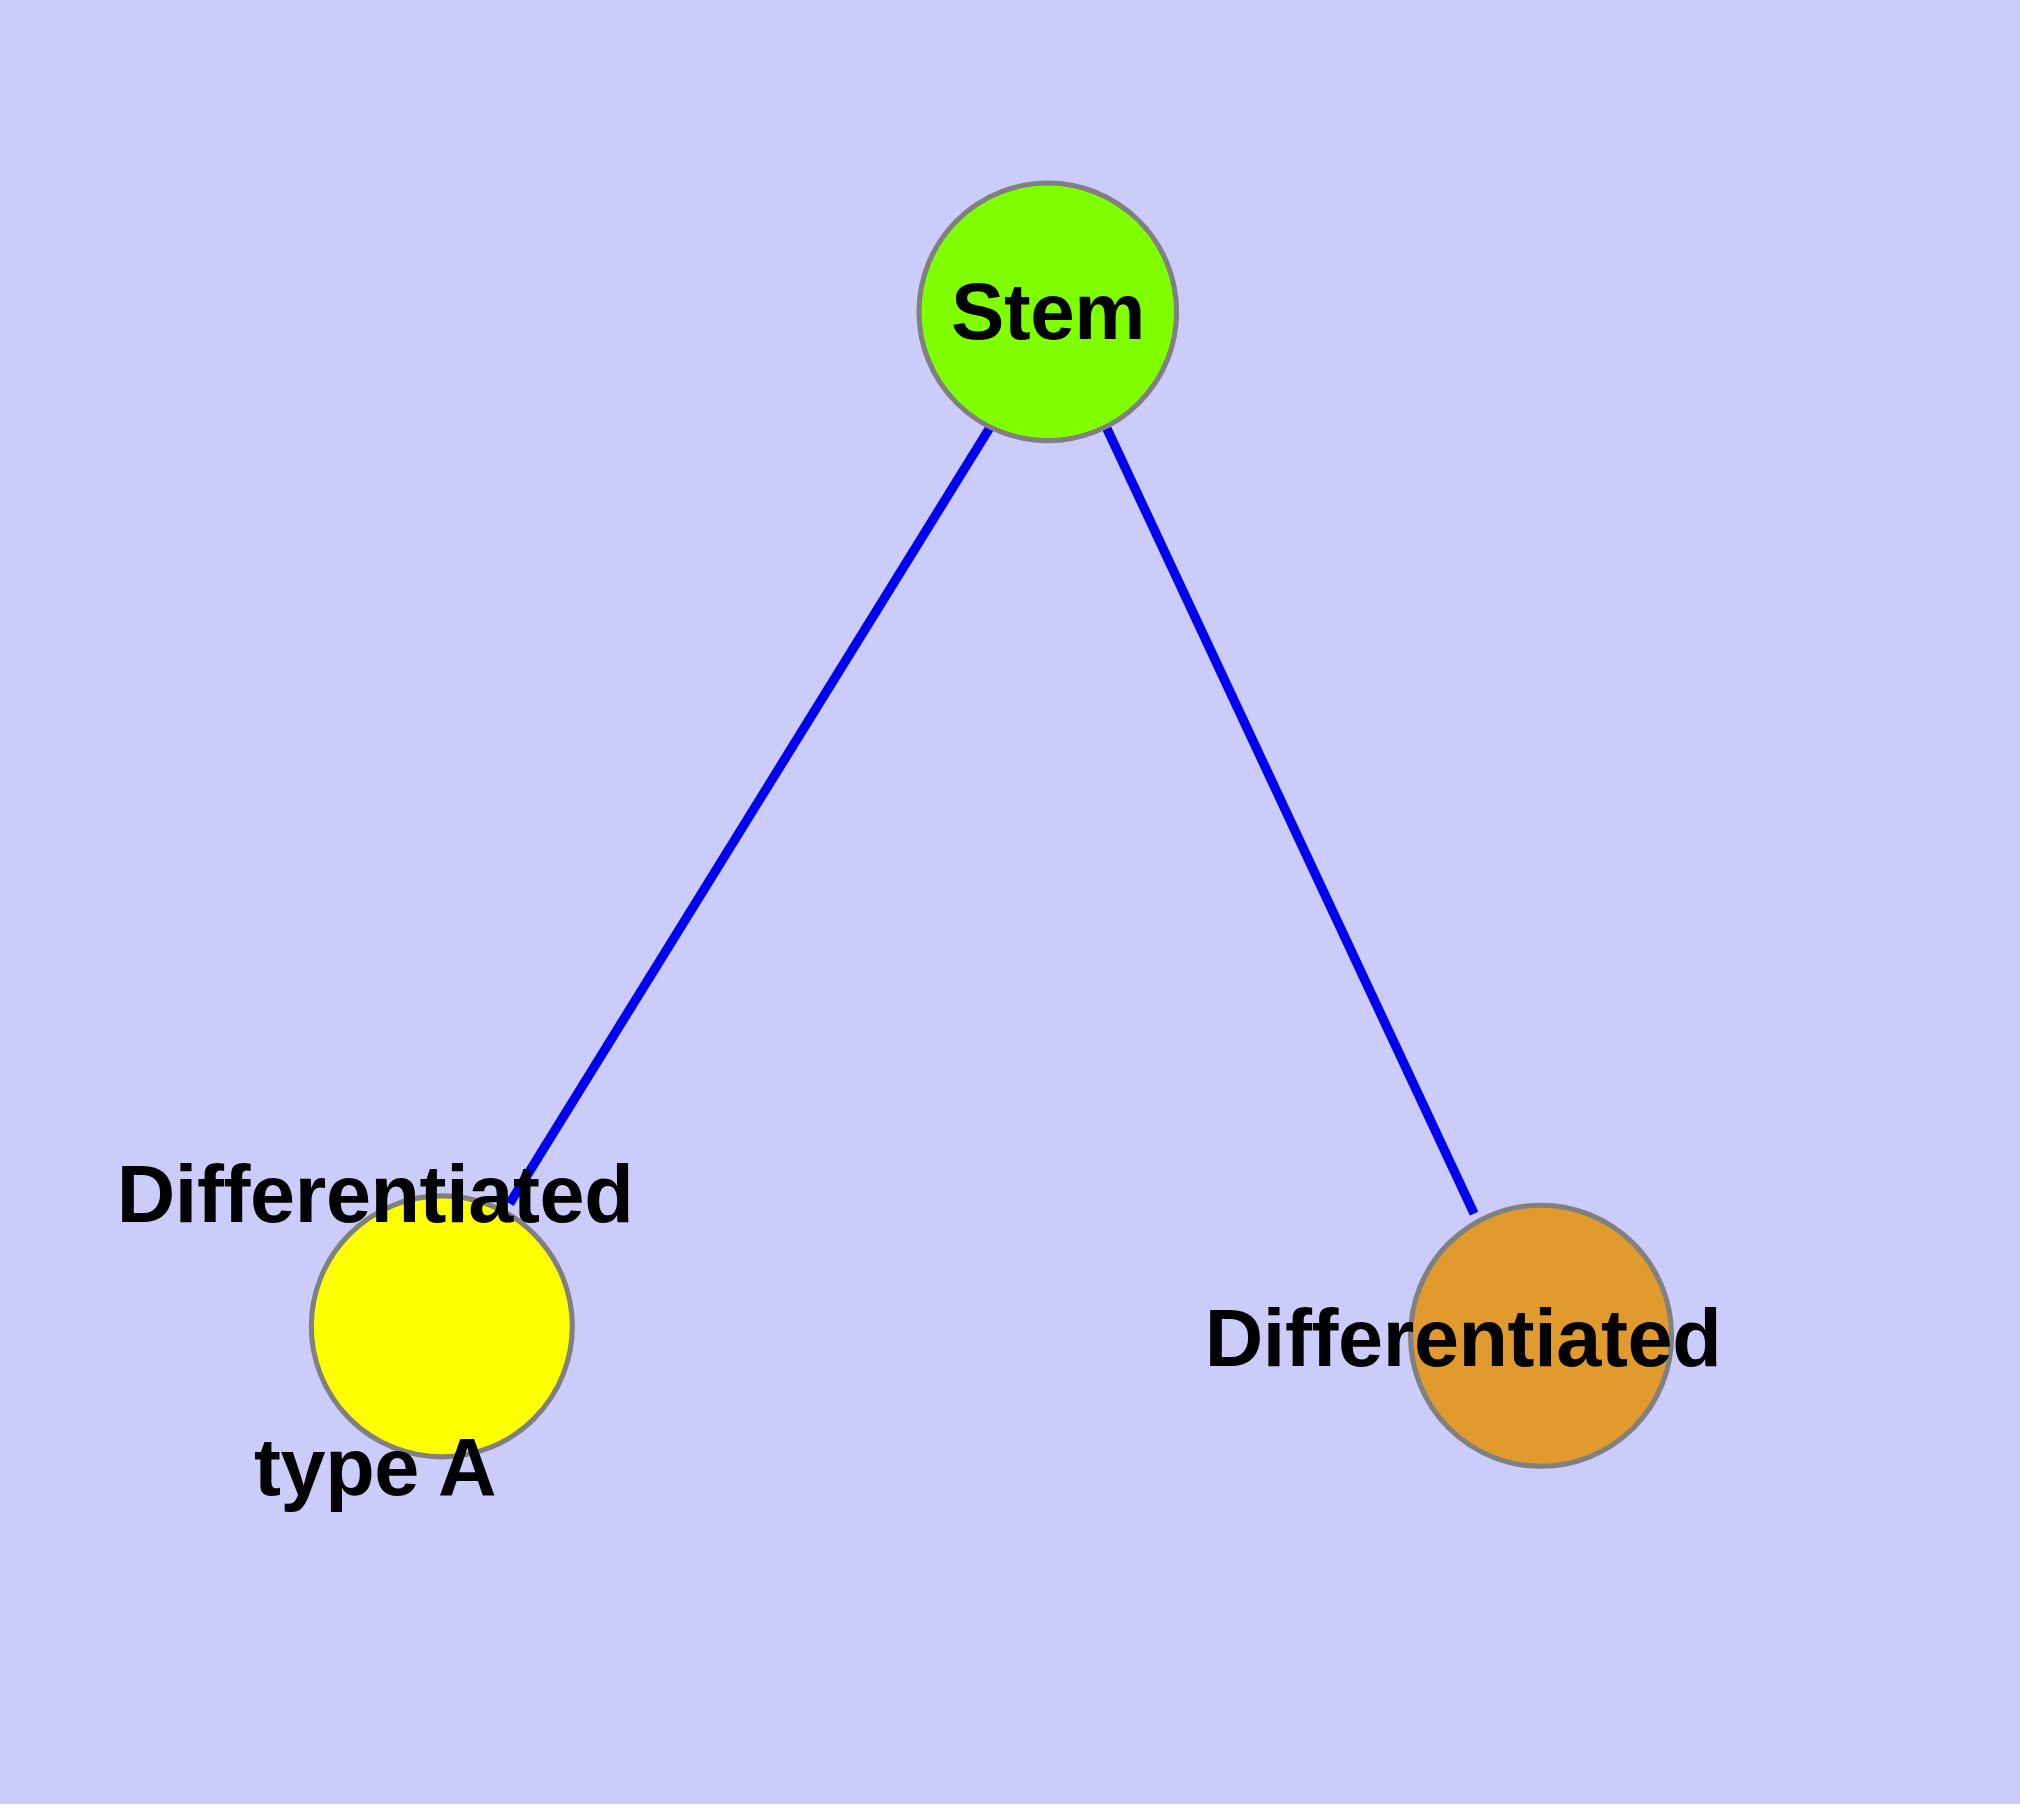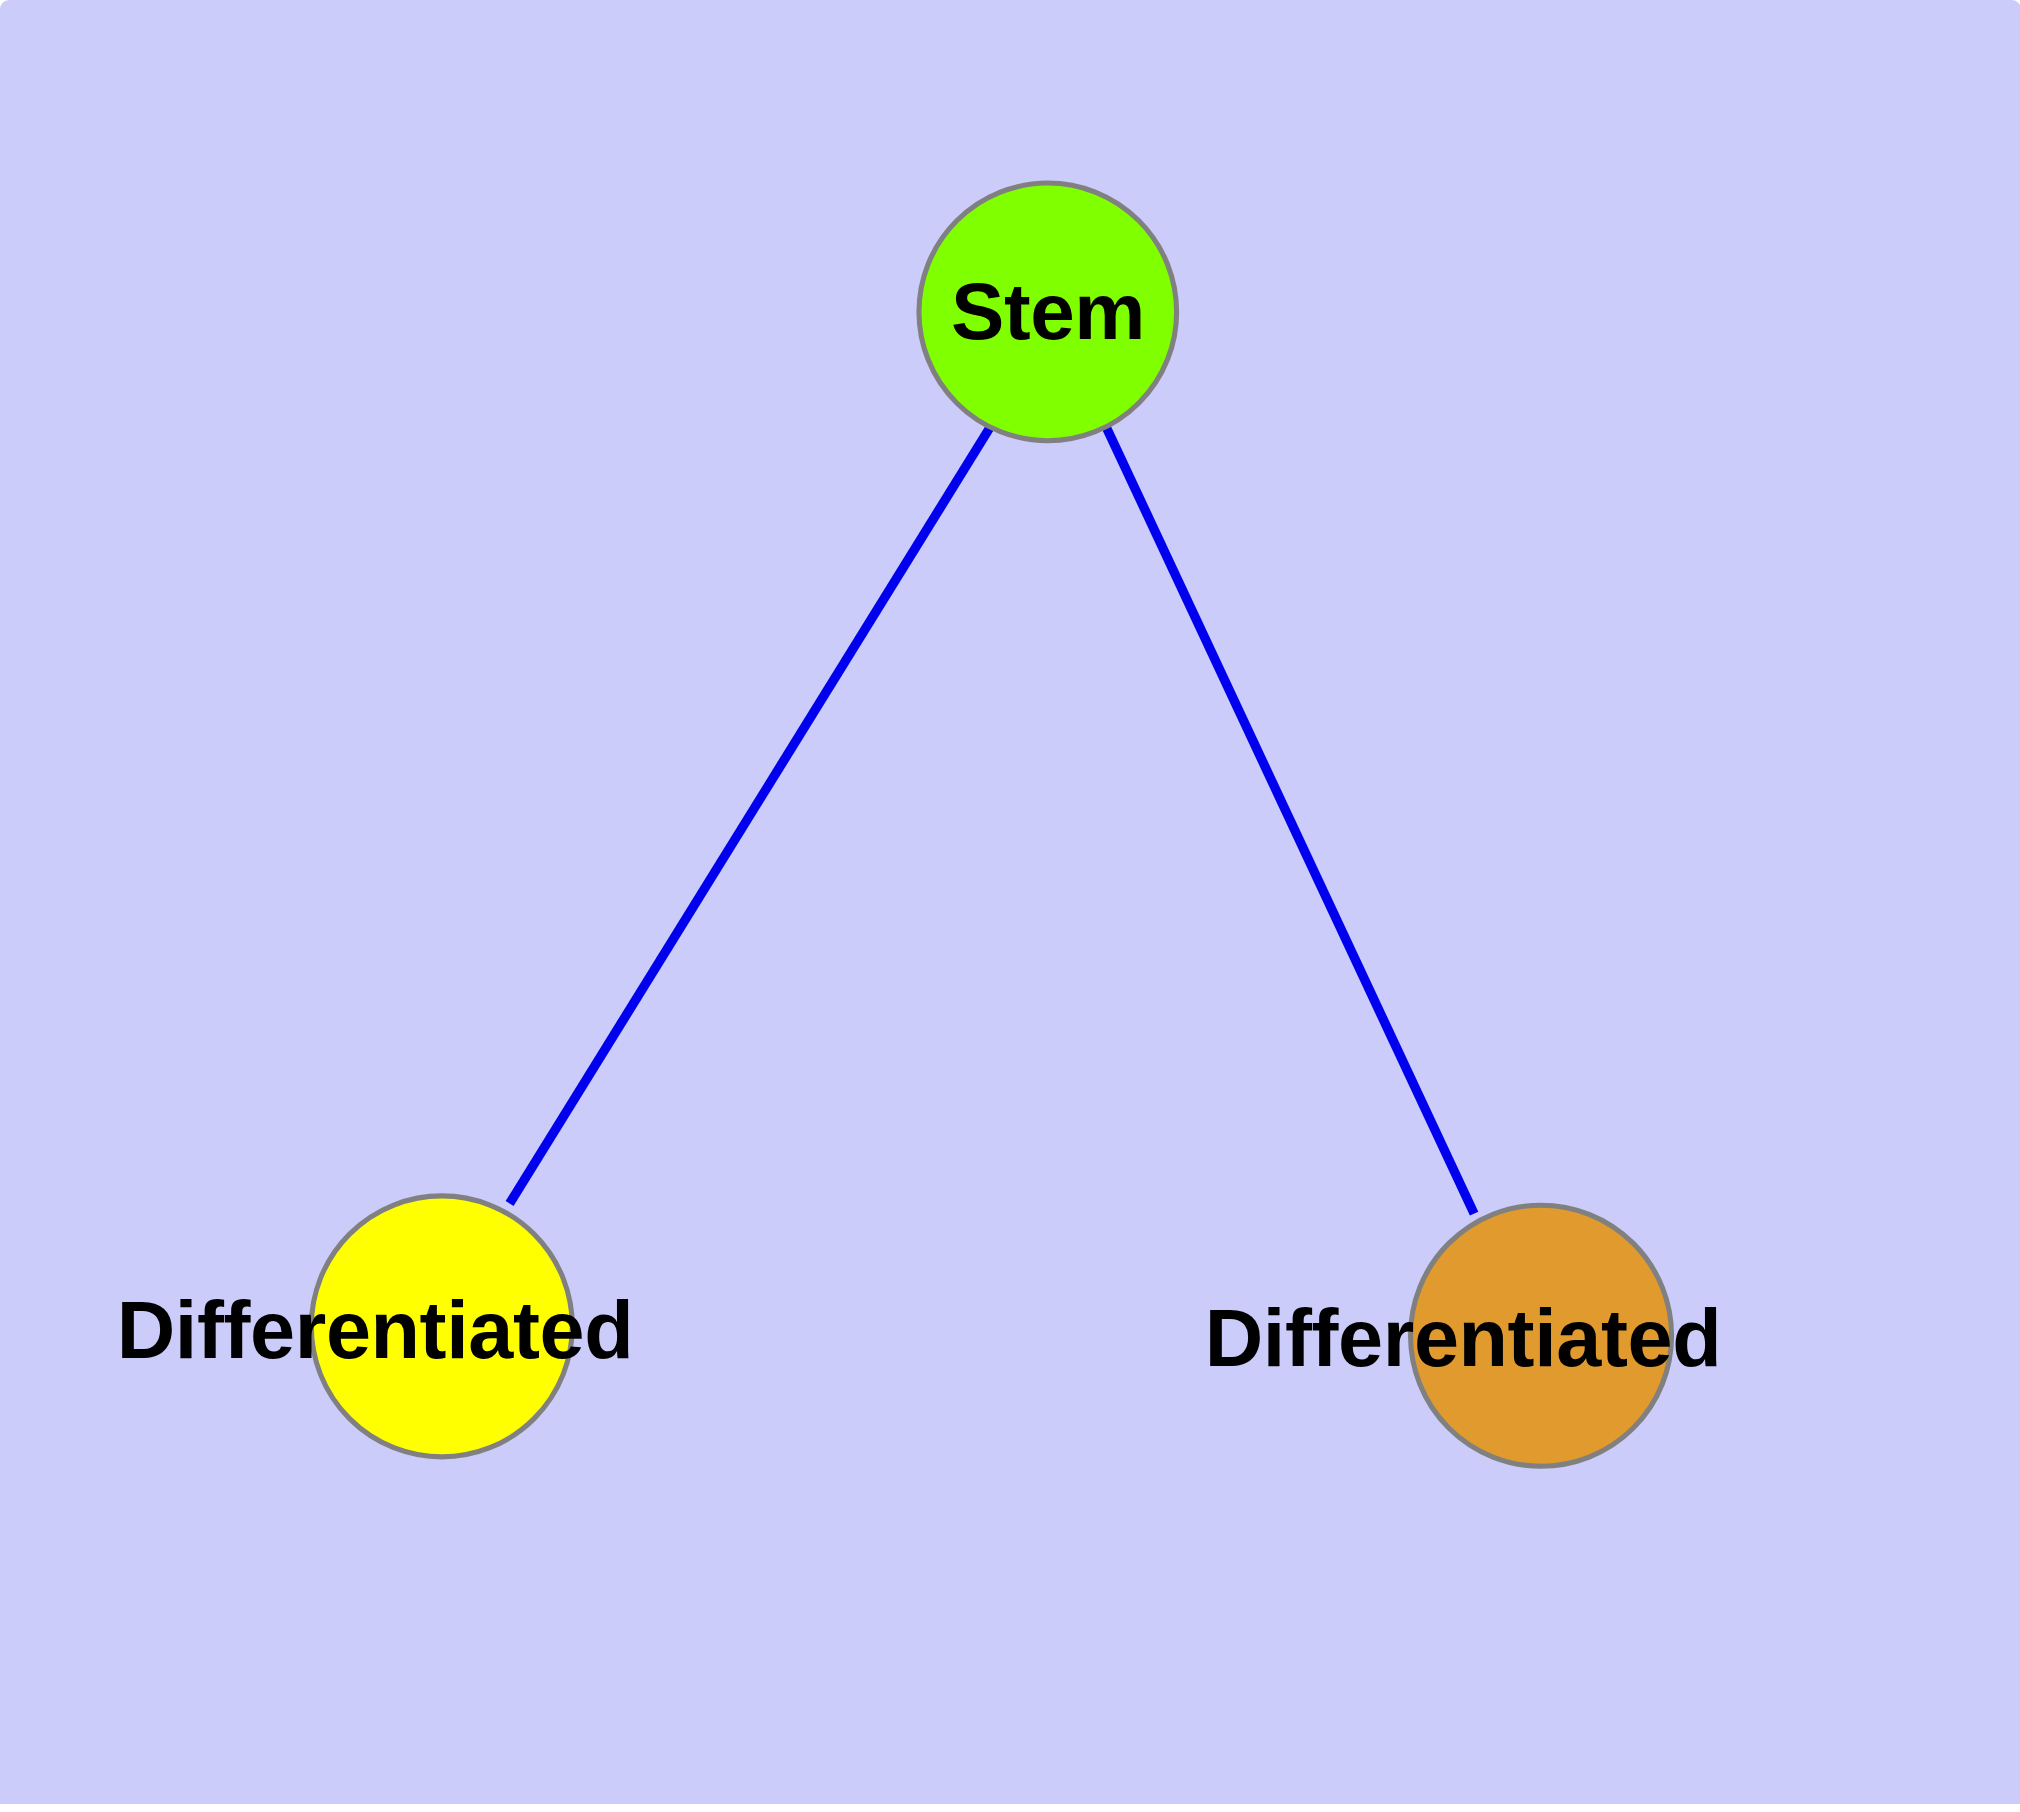--- a/index.html
+++ b/index.html
@@ -10,21 +10,20 @@
   }
   body {
     font-family: "Liberation Sans", sans-serif;
   }
   #canvas {
     position: relative;
     width: 2021px;
     height: 1812px;
     overflow: hidden;
     background: #ffffff;
-    border-radius: 9px;
   }
   #plot-area {
     position: absolute;
     left: 0;
     top: 0;
     width: 2021px;
     height: 1804px;
     background: #ccccfa;
   }
   #graph-svg {
@@ -94,20 +93,21 @@
       <circle class="node-circle" cx="1818" cy="1576" r="154" fill="#e09a2e" stroke="#808080"></circle>
     </g>
   </svg>
 
   <div class="node-label" id="label-stem">
     <div>Stem</div>
   </div>
 
   <div class="node-label" id="label-type-a">
     <div>Differentiated</div>
+    <div>type A</div>
   </div>
 
   <div class="node-label" id="label-type-b">
     <div>Differentiated</div>
   </div>
 
 </div>
 
 
 </body></html>

